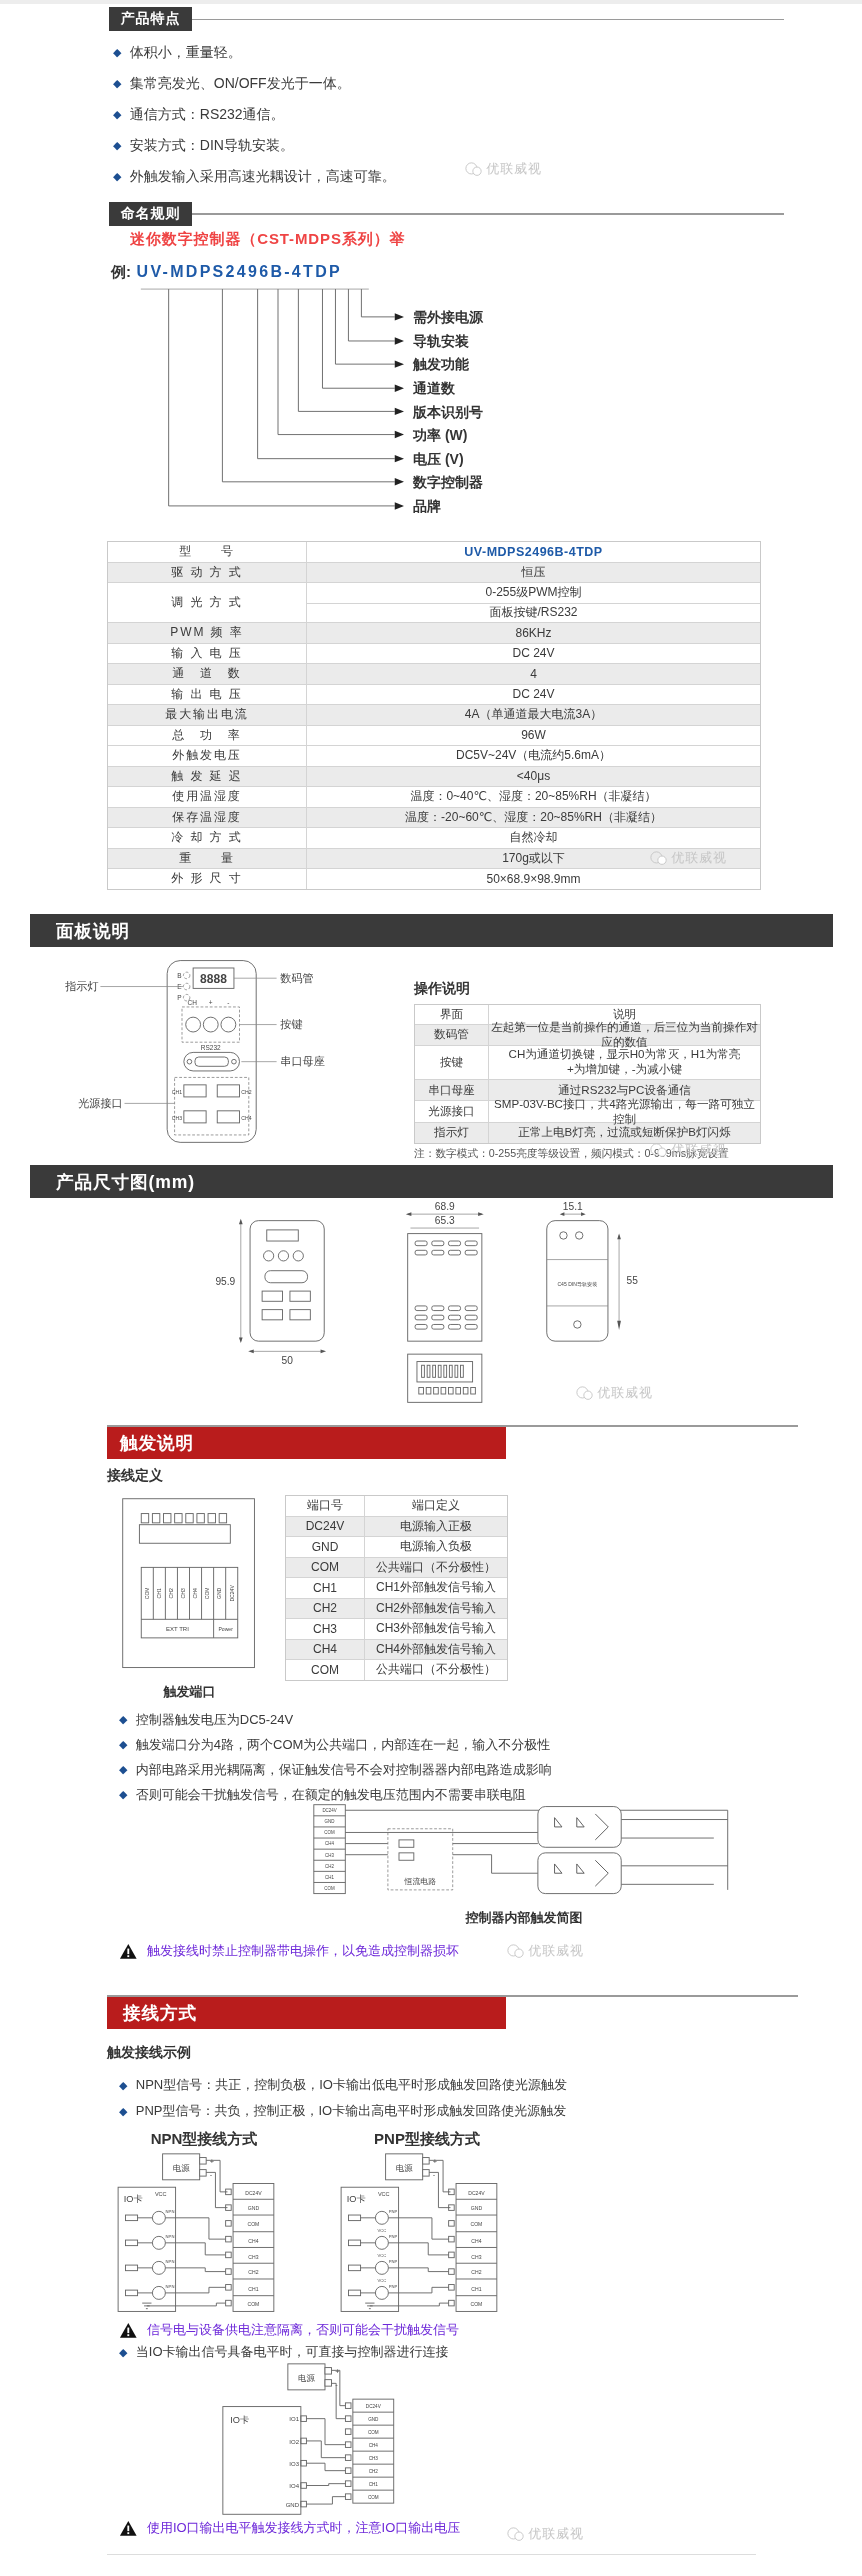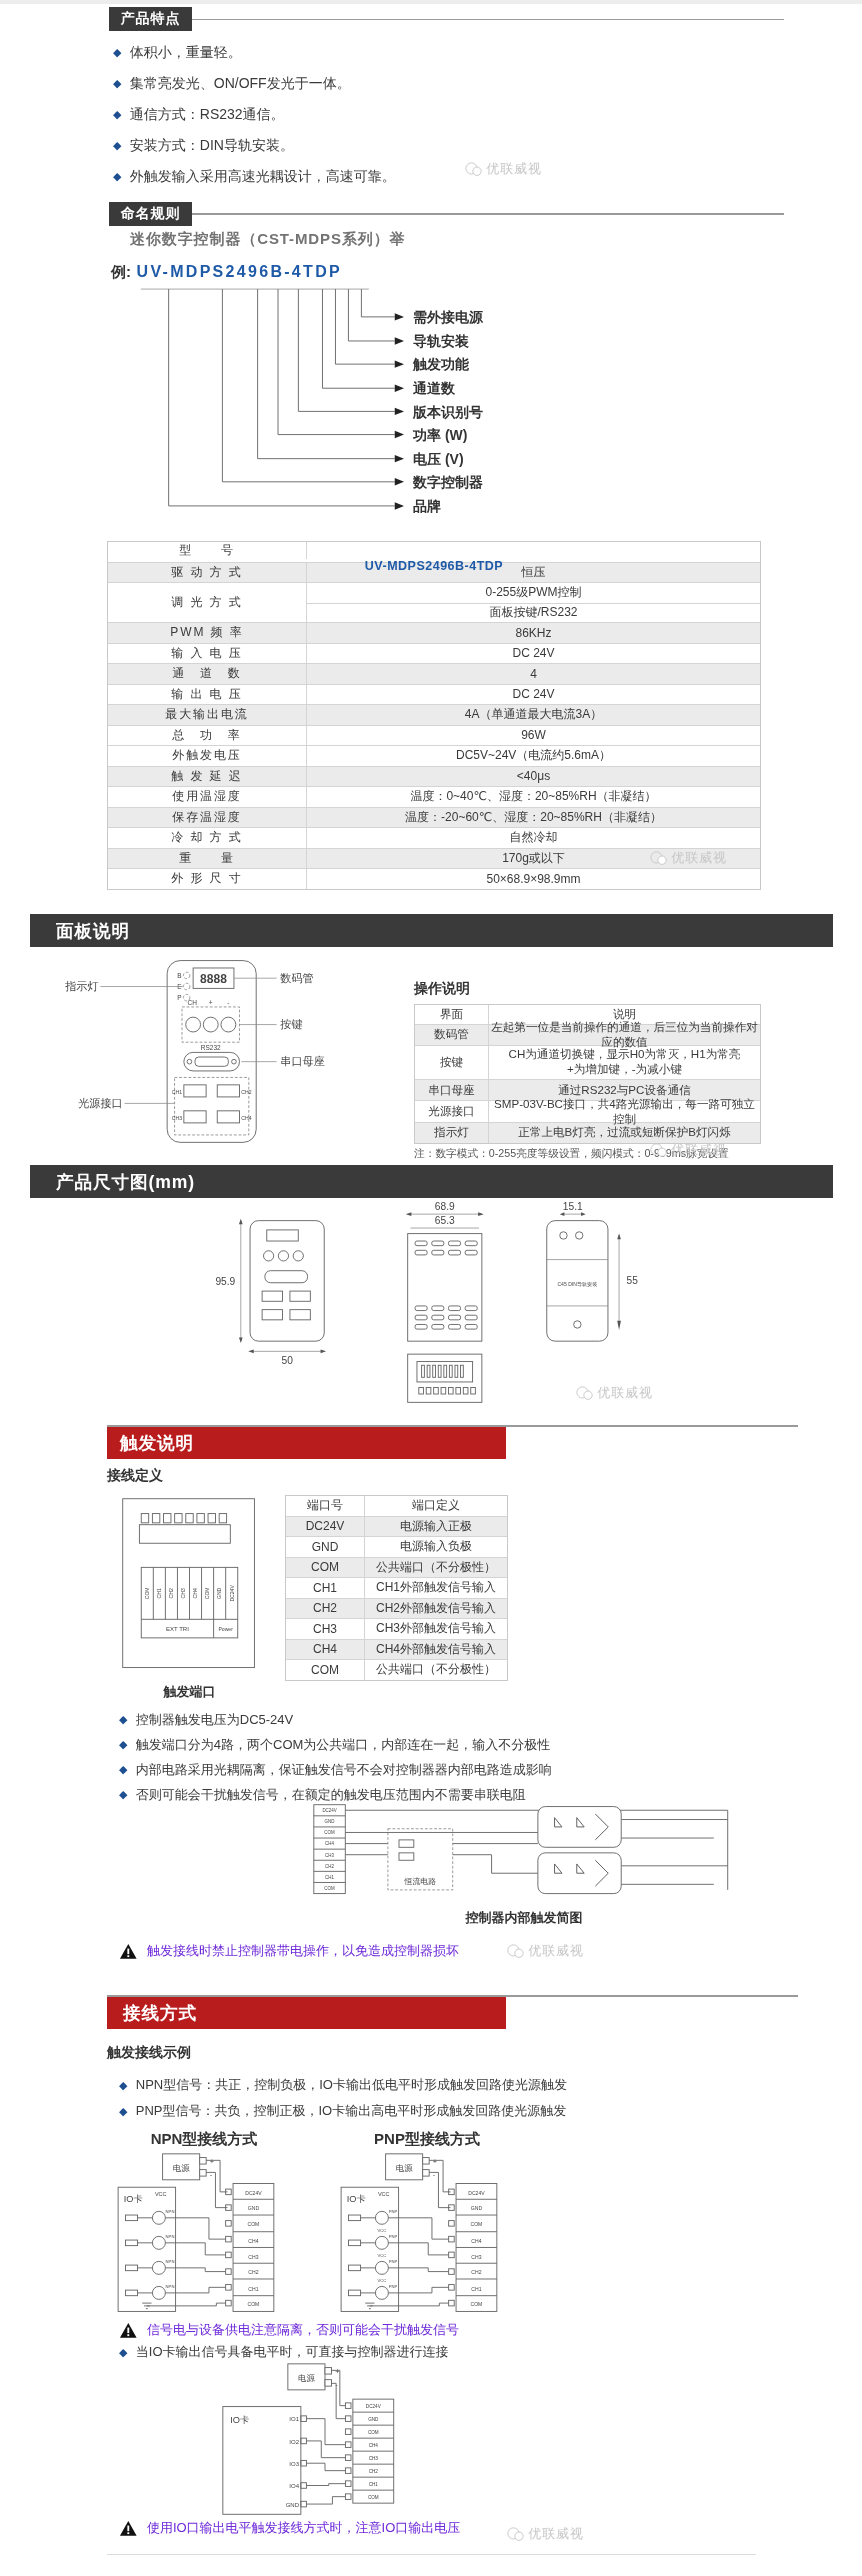--- a/index.html
+++ b/index.html
@@ -16,28 +16,28 @@
   .secC{position:absolute;left:107px;width:399px;height:32px;background:#b91c1c;color:#fff;
         font-size:17.6px;font-weight:bold;display:flex;align-items:center;padding-left:13px;
         box-sizing:border-box;letter-spacing:0.9px;}
   
   .bullets{position:absolute;font-size:14px;color:#3a3a3a;}
   .bullets .bi{height:31px;display:flex;align-items:center;}
   .bullets.tight .bi{height:25px;font-size:13px;}
   .bullets.tight2 .bi{height:26px;font-size:13px;}
   .diam{color:#1d4f91;margin-right:8.3px;font-size:11px;}
   
-  .nsub{position:absolute;font-size:15px;font-weight:bold;color:#737373;letter-spacing:0.9px;}
+  .nsub{position:absolute;font-size:15px;font-weight:bold;color:#ef4444;letter-spacing:0.9px;}
   .nex{position:absolute;font-size:15px;font-weight:bold;color:#333;display:flex;align-items:baseline;}
   .nmodel{color:#1e5aa8;font-size:16px;letter-spacing:2.3px;margin-left:5.6px;}
   .ncall{position:absolute;left:413px;font-size:14px;font-weight:bold;color:#333;}
   
   .spec{position:absolute;left:107px;top:541px;width:654px;border:0.9px solid #c9c9c9;font-size:12px;box-sizing:border-box;}
   .srow{display:flex;height:19.5px;border-top:0.9px solid #d4d4d4;}
-  .srow:first-child{border-top:none;flex-direction:column;}
+  .srow:first-child{border-top:none;}
   .srow.dual{height:39px;}
   .sl{width:199px;border-right:0.9px solid #d4d4d4;display:flex;align-items:center;justify-content:center;
       letter-spacing:1.9px;box-sizing:border-box;}
   .sv{flex:1;display:flex;align-items:center;justify-content:center;text-align:center;}
   .svcol{flex:1;display:flex;flex-direction:column;}
   .svcol .sv{height:19.5px;flex:none;}
   .svcol .sv.btop{border-top:0.9px solid #d4d4d4;box-sizing:border-box;}
   .alt{background:#ebebeb;}
   .model{color:#1e5aa8;font-weight:bold;font-size:12.5px;letter-spacing:0.5px;}
   .ops{position:absolute;left:414px;top:1004px;width:347px;border:0.9px solid #c9c9c9;font-size:11.6px;box-sizing:border-box;}

